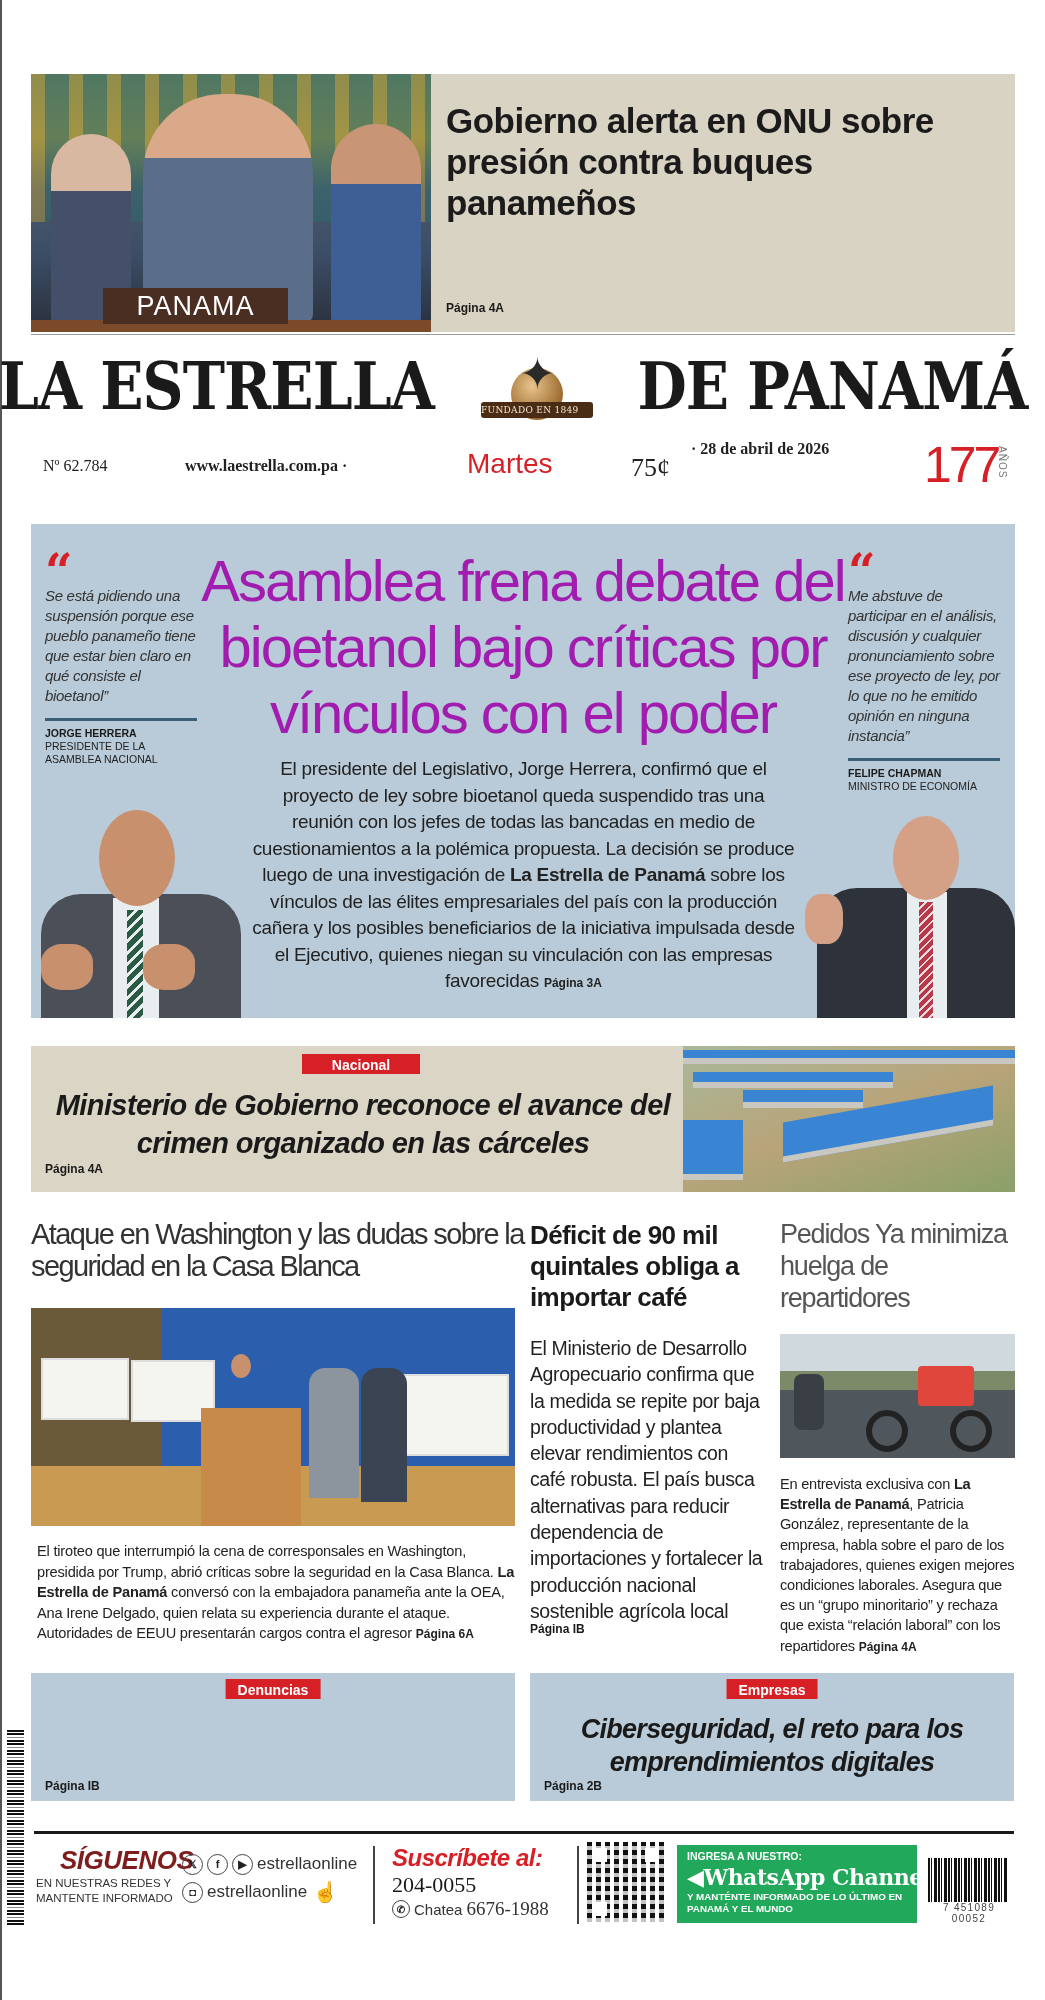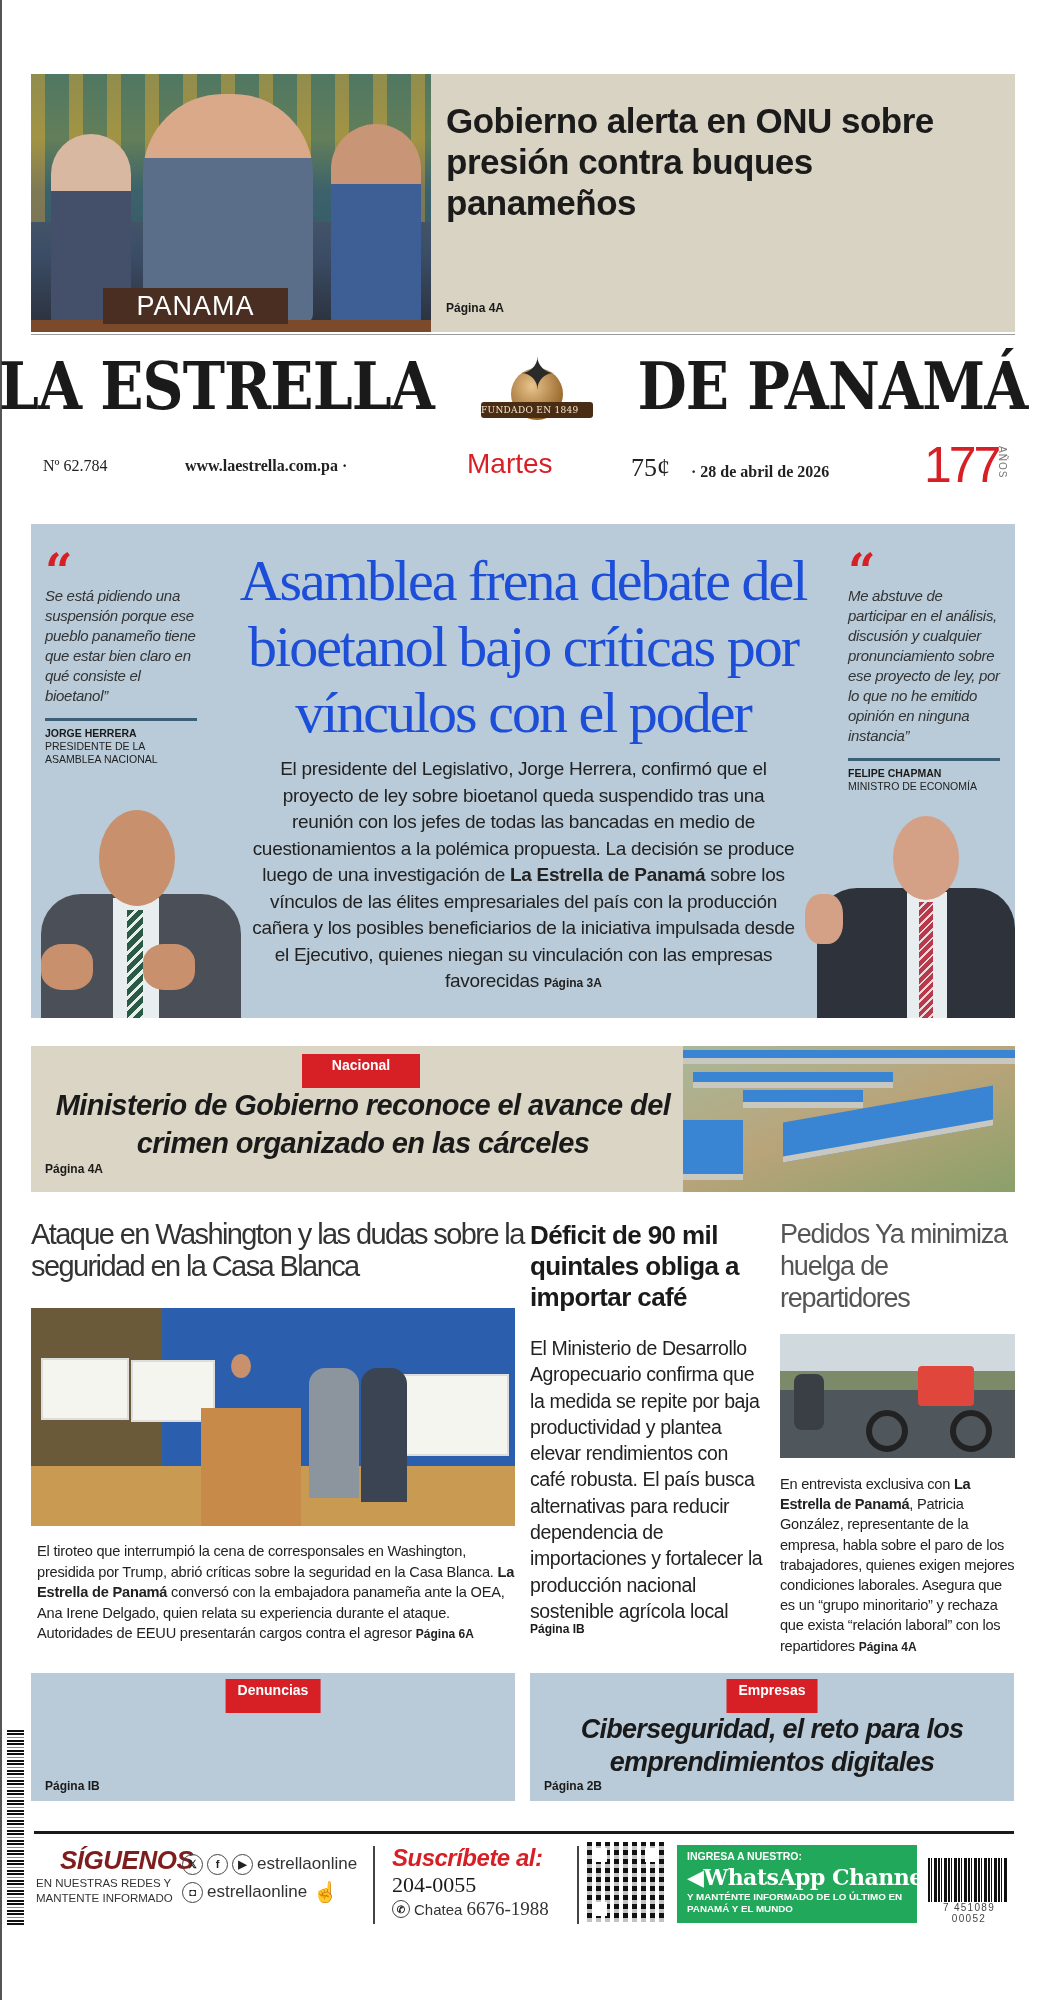--- a/index.html
+++ b/index.html
@@ -40,49 +40,49 @@
   .emblem .star { position:absolute; left:38px; top:-2px; width:36px; height:60px; color:#2a2a2a; font-size:44px; line-height:60px; text-align:center; }
   .emblem .ribbon { position:absolute; left:0; top:56px; width:112px; height:16px; background:#4a2c14; border-radius:3px;
     color:#f3e6cc; font-family:"DejaVu Serif",serif; font-size:9px; line-height:16px; text-align:left; letter-spacing:0.3px; }
 
   .infobar { position:absolute; left:31px; top:440px; width:984px; height:50px; font-family:"Liberation Serif",serif; }
   .infobar span { position:absolute; white-space:nowrap; }
   .ib-num { left:12px; top:17px; font-size:16px; color:#222; }
   .ib-url { left:154px; top:17px; font-size:16px; font-weight:bold; color:#222; }
   .ib-day { left:436px; top:8px; font-family:"Liberation Sans",sans-serif; font-size:28px; color:#d71f26; font-weight:normal; }
   .ib-price { left:600px; top:13px; font-size:26px; color:#222; }
-  .ib-date { left:660px; top:23px; font-size:16px; font-weight:bold; color:#222; }
+  .ib-date { left:660px; top:0; font-size:16px; font-weight:bold; color:#222; }
   .ib-years { left:893px; top:-4px; font-family:"Liberation Sans",sans-serif; font-size:50px; color:#d71f26; letter-spacing:-3px; }
   .ib-anos { left:966px; top:6px; font-family:"Liberation Sans",sans-serif; font-size:10px; color:#777; writing-mode:vertical-rl; letter-spacing:1px; }
 
   
   .lead { position:absolute; left:31px; top:524px; width:984px; height:494px; background:#b9cbd8; }
   .quote { position:absolute; width:150px; }
   .quote .mark { color:#d71f26; font-family:"DejaVu Serif",serif; font-weight:bold; font-size:48px; line-height:30px; height:30px; display:block; }
   .quote .qtext { font-style:italic; font-size:15px; line-height:20px; color:#333; letter-spacing:-0.3px; }
   .quote .qrule { height:3px; background:#3c5f78; margin:12px 0 6px 0; }
   .quote .qname { font-weight:bold; font-size:10.5px; color:#1a1a1a; line-height:13px; }
   .quote .qrole { font-size:10.5px; color:#222; line-height:13px; }
   .quote-left { left:14px; top:32px; width:152px; }
   .quote-right { left:817px; top:32px; width:152px; }
   .lead-title { position:absolute; left:170px; top:24px; width:644px; text-align:center; font-size:58px; line-height:66px;
-    color:#1d4ed8; letter-spacing:-2px; font-weight:normal;font-family:Liberation Serif, serif; }
+    color:#a21caf; letter-spacing:-2px; font-weight:normal; }
   .lead-body { position:absolute; left:220px; top:232px; width:545px; text-align:center; font-size:19px; line-height:26.5px; color:#222; letter-spacing:-0.3px; }
   .lead-body b { font-weight:bold; }
   .lead-photo-left { position:absolute; left:0; top:270px; width:218px; height:224px; overflow:hidden; }
   .lead-photo-right { position:absolute; left:766px; top:282px; width:218px; height:212px; overflow:hidden; }
   .fig-head { position:absolute; border-radius:50%; background:#c9906e; }
   .fig-body { position:absolute; border-radius:40px 40px 0 0; background:#4b4f58; }
   .fig-shirt { position:absolute; background:#e8eef0; }
   .fig-tie { position:absolute; }
   .fig-hand { position:absolute; border-radius:40%; background:#c9906e; }
 
   
   .nacional { position:absolute; left:31px; top:1046px; width:984px; height:146px; background:#dbd5c5; }
-  .tag { position:absolute; background:#d71f26; color:#fff; font-weight:bold; font-size:14px; line-height:22px; height:34px; text-align:center; padding:0 12px; }
+  .tag { position:absolute; background:#d71f26; color:#fff; font-weight:bold; font-size:14px; line-height:22px; height:20px; text-align:center; padding:0 12px; }
   .nac-tag { left:271px; top:8px; width:118px; }
   .nac-title { position:absolute; left:14px; top:40px; width:636px; text-align:center; font-style:italic; font-size:29px; line-height:38px; color:#1a1a1a; letter-spacing:-0.6px; }
   .nac-ref { position:absolute; left:14px; top:116px; }
   .nac-photo { position:absolute; left:652px; top:0; width:332px; height:146px; overflow:hidden;
     background: linear-gradient(160deg,#a8b89a 0%,#b9a47a 50%,#8aa06a 100%); }
   .roof { position:absolute; background:#3a84d4; border-bottom:6px solid #c8c8c0; }
 
   
   .col1-title { position:absolute; left:31px; top:1218px; width:500px; font-size:29px; line-height:32px; color:#333; letter-spacing:-1.6px; font-weight:normal; }
   .col1-photo { position:absolute; left:31px; top:1308px; width:484px; height:218px; overflow:hidden;

